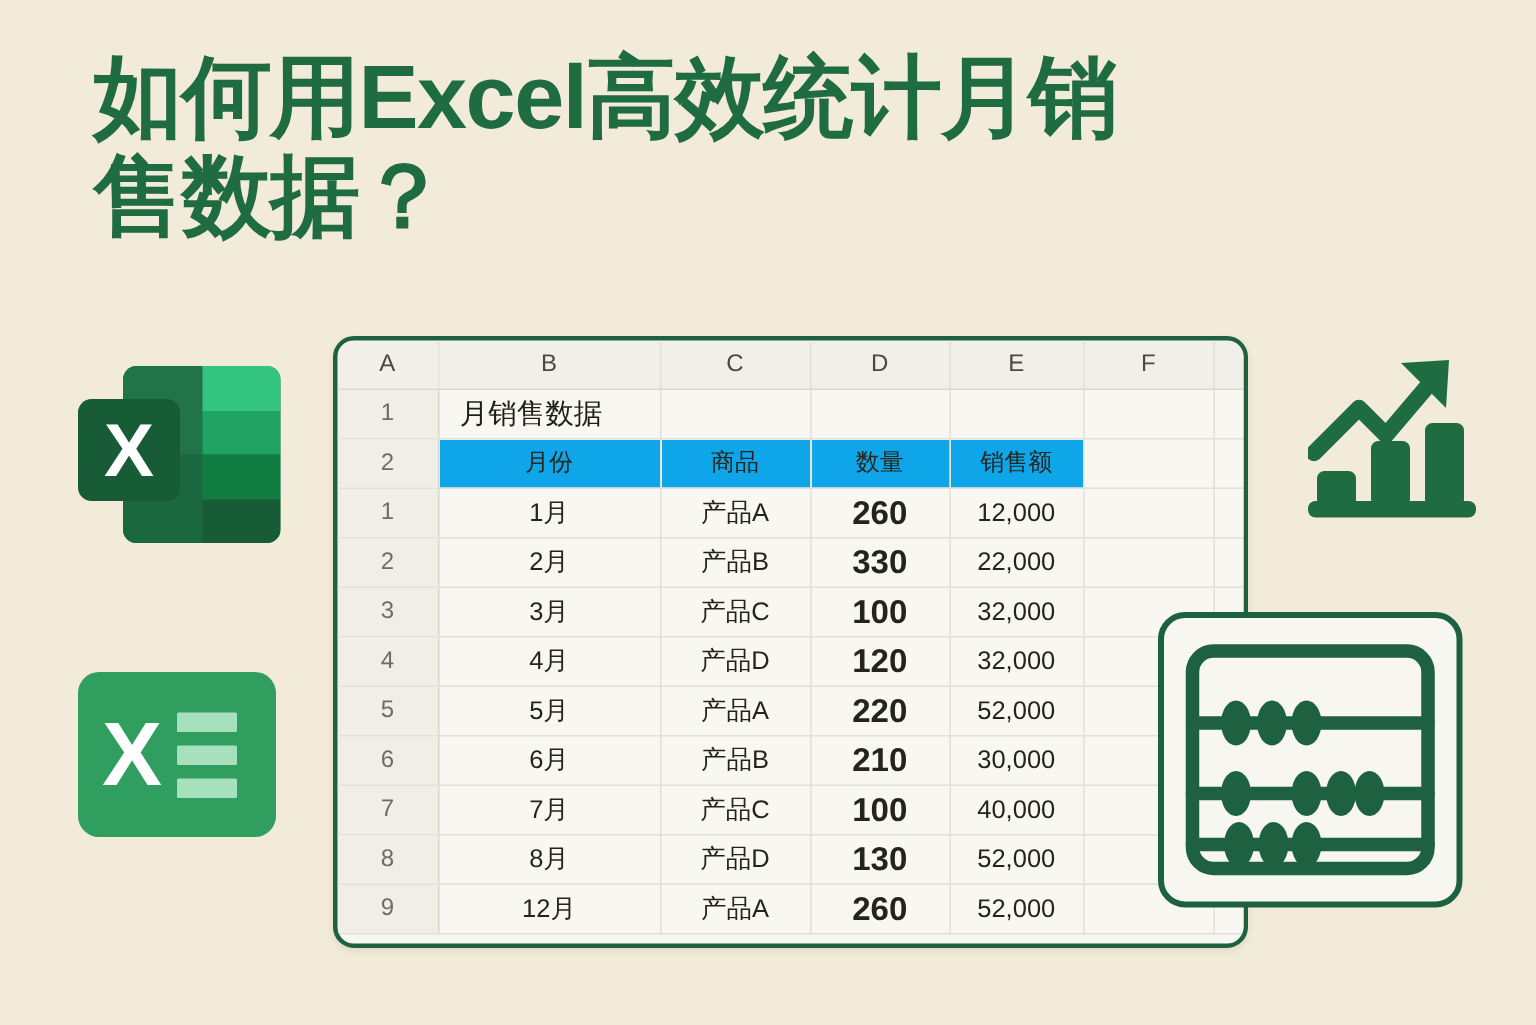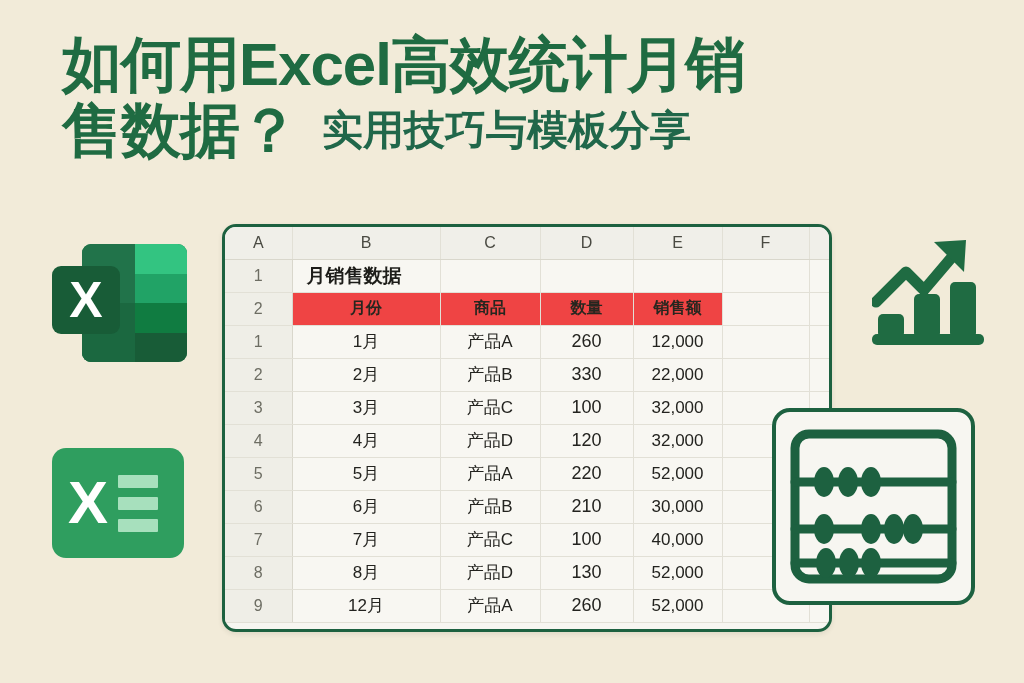--- a/index.html
+++ b/index.html
@@ -199,33 +199,33 @@
   }
   .grid td.gutter {
     background: #efeee7;
     color: #6d6d63;
     font-size: 16px;
     border-right: 1px solid #d9d7cc;
   }
   .grid tr.titlerow td.sheet-title {
     text-align: left;
     font-size: 19px;
-    font-weight: bold;
+    font-weight: normal;
     color: #1d1d19;
     padding-left: 14px;
   }
   .grid tr.headrow td.hcell {
-    background: #ef4444;
+    background: #0ea5e9;
     font-size: 16px;
-    font-weight: bold;
+    font-weight: normal;
     color: #26261f;
   }
   .grid td.month { font-size: 17px; }
   .grid td.prod  { font-size: 17px; }
-  .grid td.qty   { font-size: 18px; }
+  .grid td.qty   { font-size: 22px; font-weight: bold; }
   .grid td.amt   { font-size: 17px; }
 
   
   .abacus-card {
     position: absolute;
     left: 772px;
     top: 408px;
     width: 203px;
     height: 197px;
     background: #f7f6f1;
@@ -236,21 +236,20 @@
 </style>
 </head>
 <body>
 
 <div class="canvas">
 
   <div class="title-block">
     <div class="title-line1">如何用Excel高效统计月销</div>
     <div class="title-line2">
       <span class="title-main2">售数据？</span>
-      <span class="title-sub">实用技巧与模板分享</span>
     </div>
   </div>
 
   <div class="excel-logo">
     <div class="sheet">
       <span class="q e"></span>
       <span class="q f"></span>
       <span class="q a"></span>
       <span class="q b"></span>
       <span class="q c"></span>

